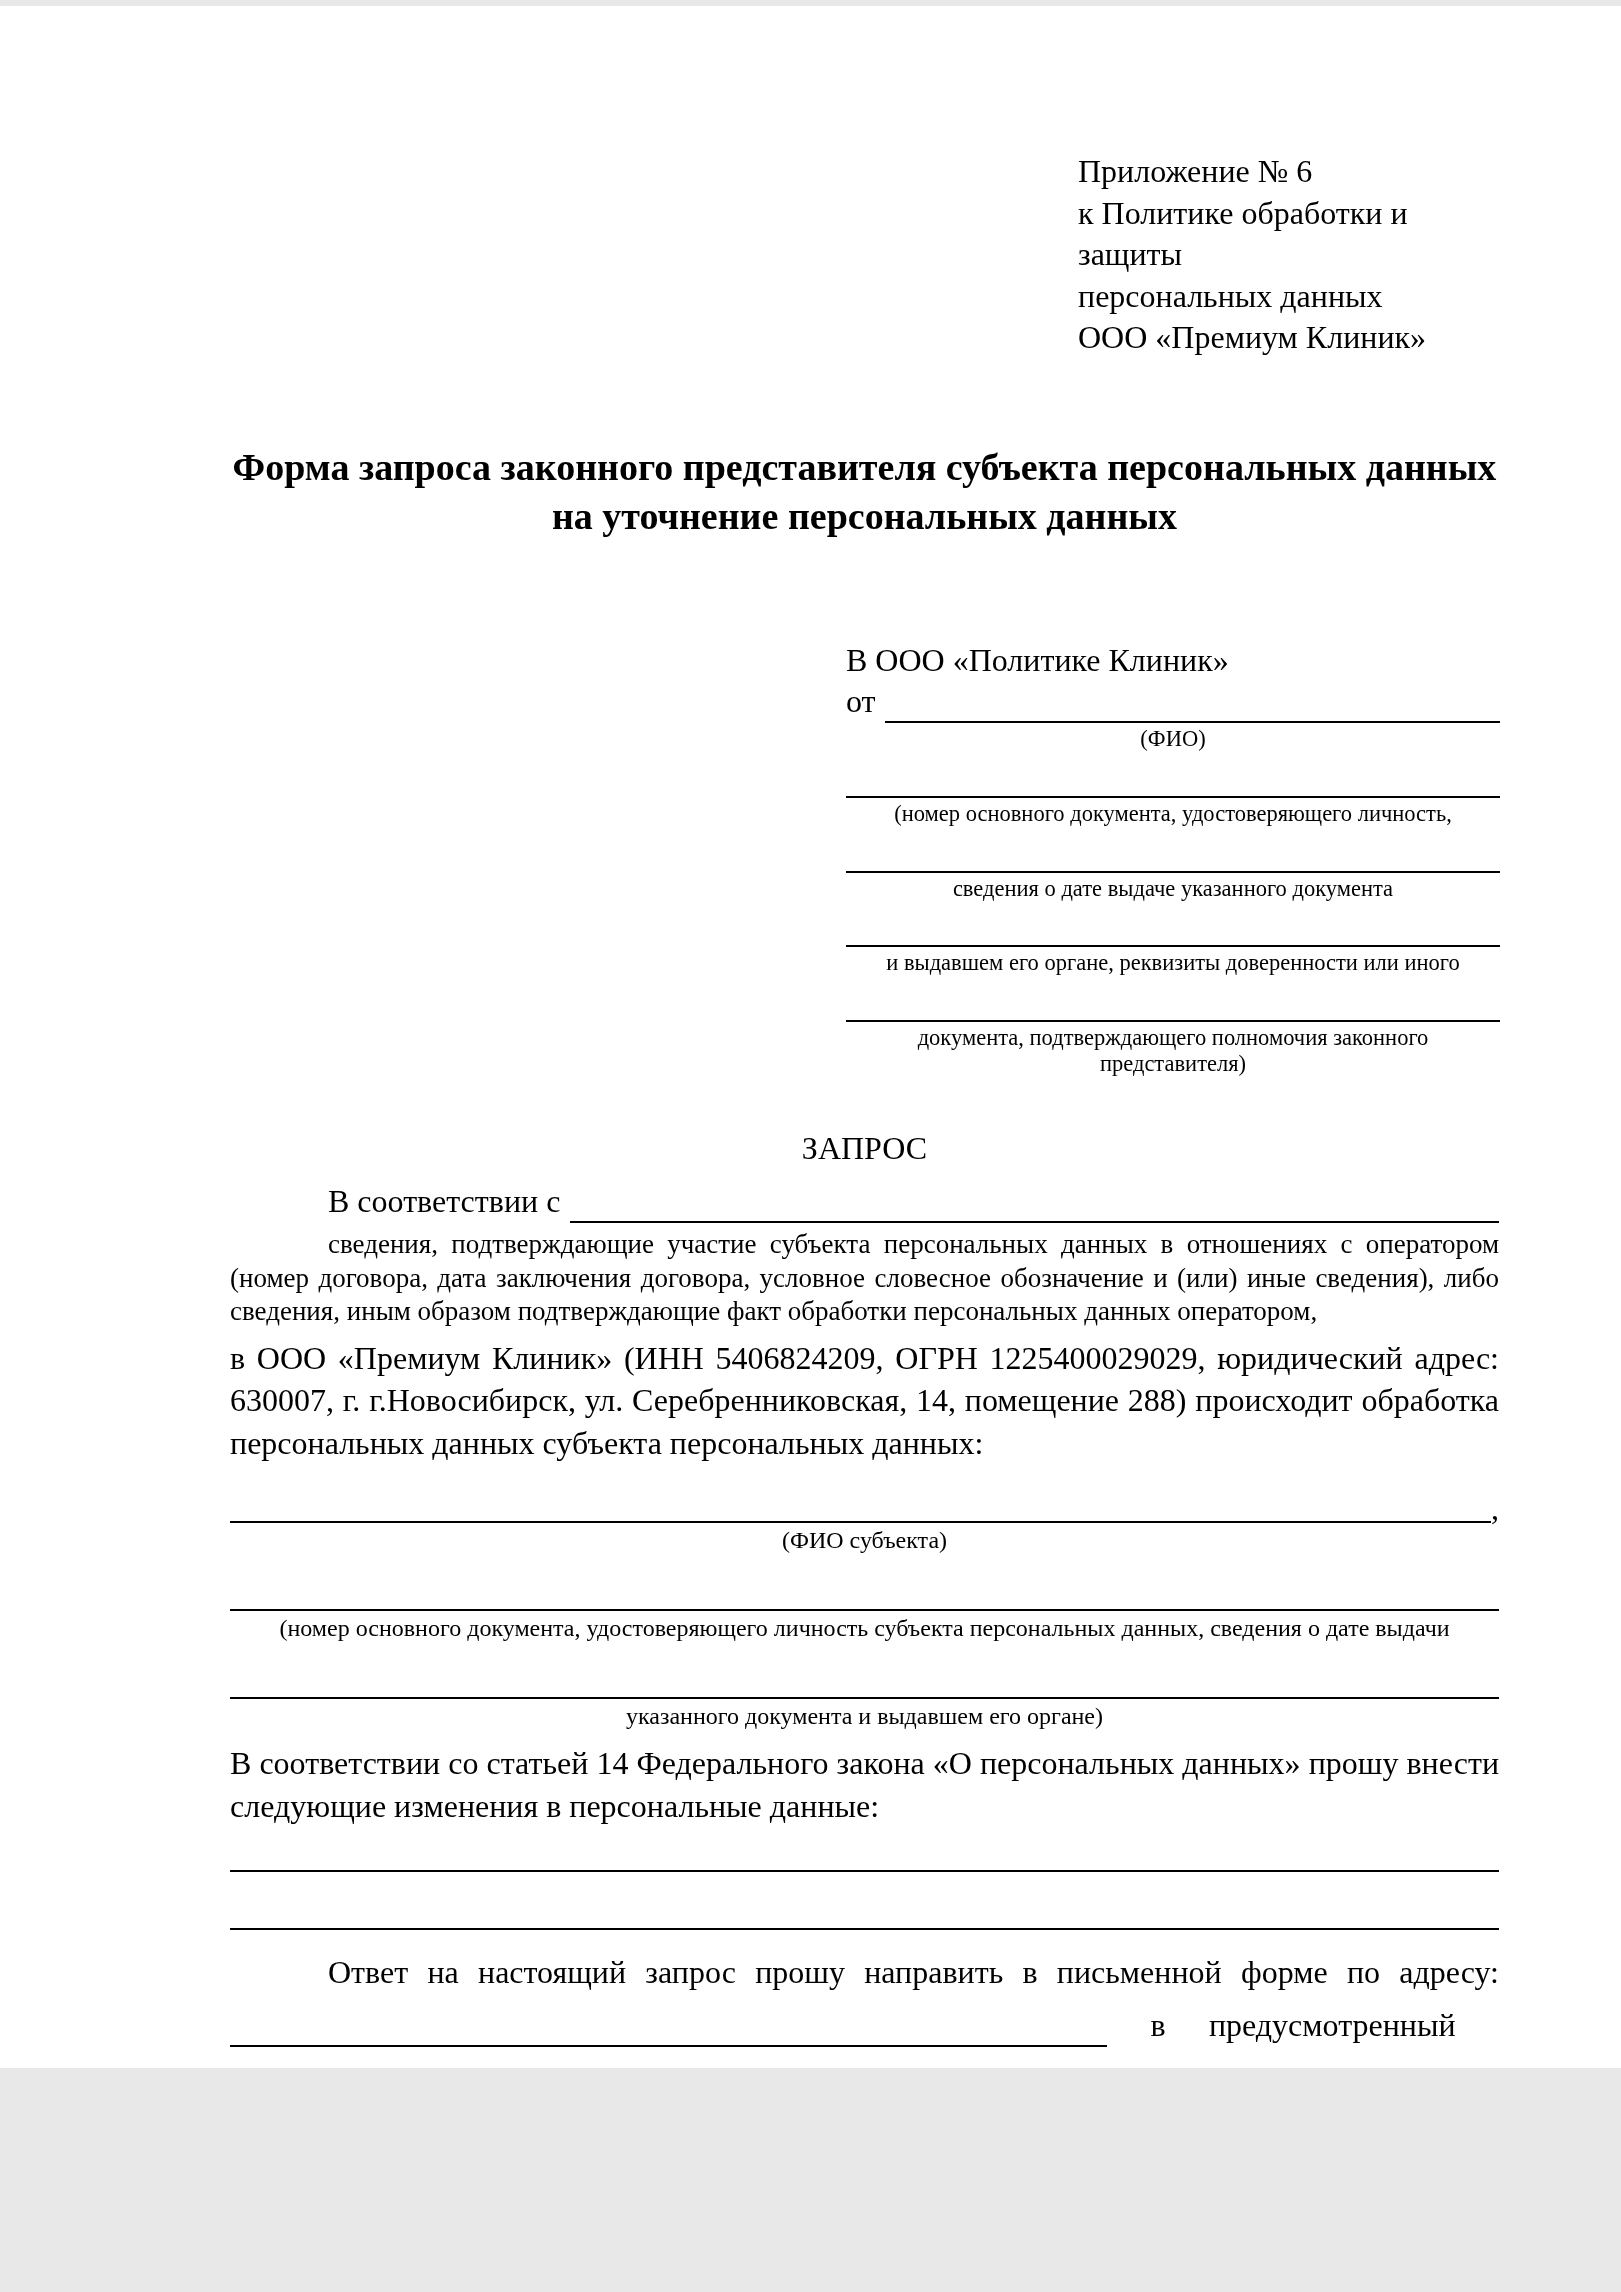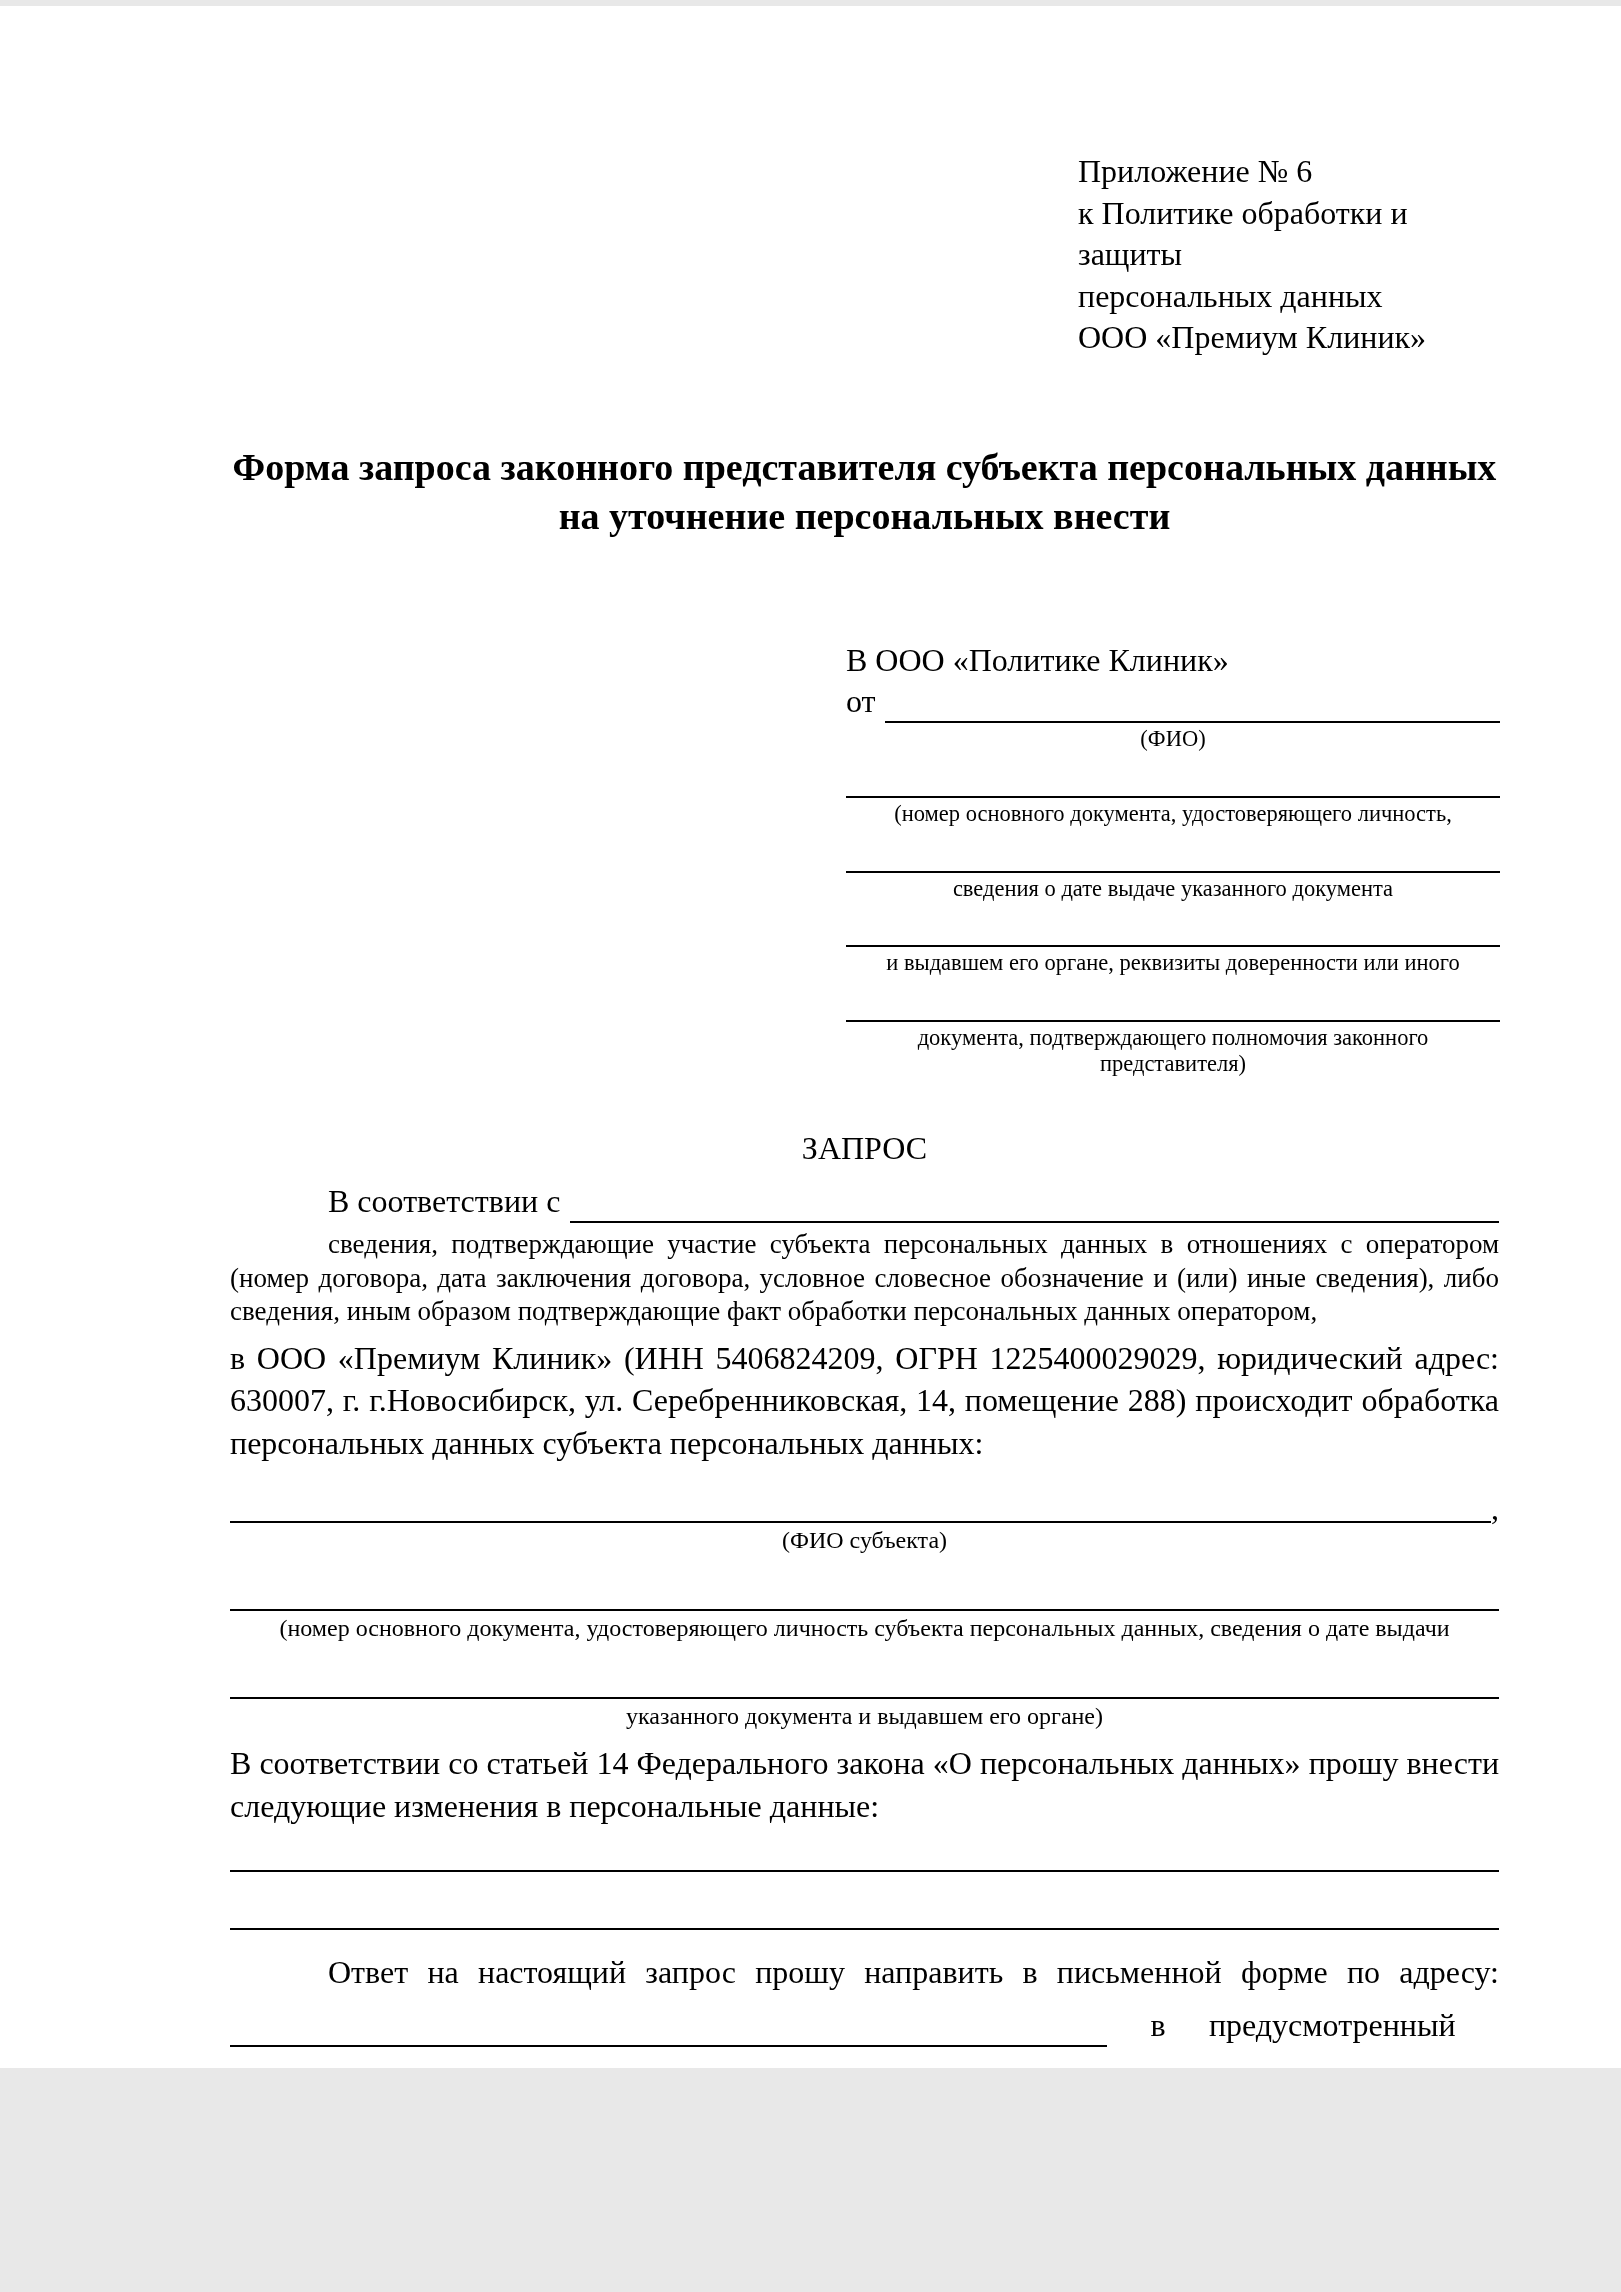--- a/index.html
+++ b/index.html
@@ -73,21 +73,21 @@
 
     <div class="annex">
       <div>Приложение № 6</div>
       <div>к Политике обработки и защиты</div>
       <div>персональных данных</div>
       <div>ООО «Премиум Клиник»</div>
     </div>
 
     <div class="doc-title">
       <div>Форма запроса законного представителя субъекта персональных данных</div>
-      <div>на уточнение персональных внести</div>
+      <div>на уточнение персональных данных</div>
     </div>
 
     <div class="addressee">
       <div>В ООО «Политике Клиник»</div>
       <div class="addr-from">
         <span class="from-label">от</span>
         <span class="fill-line"></span>
       </div>
       <div class="cap">(ФИО)</div>
 

